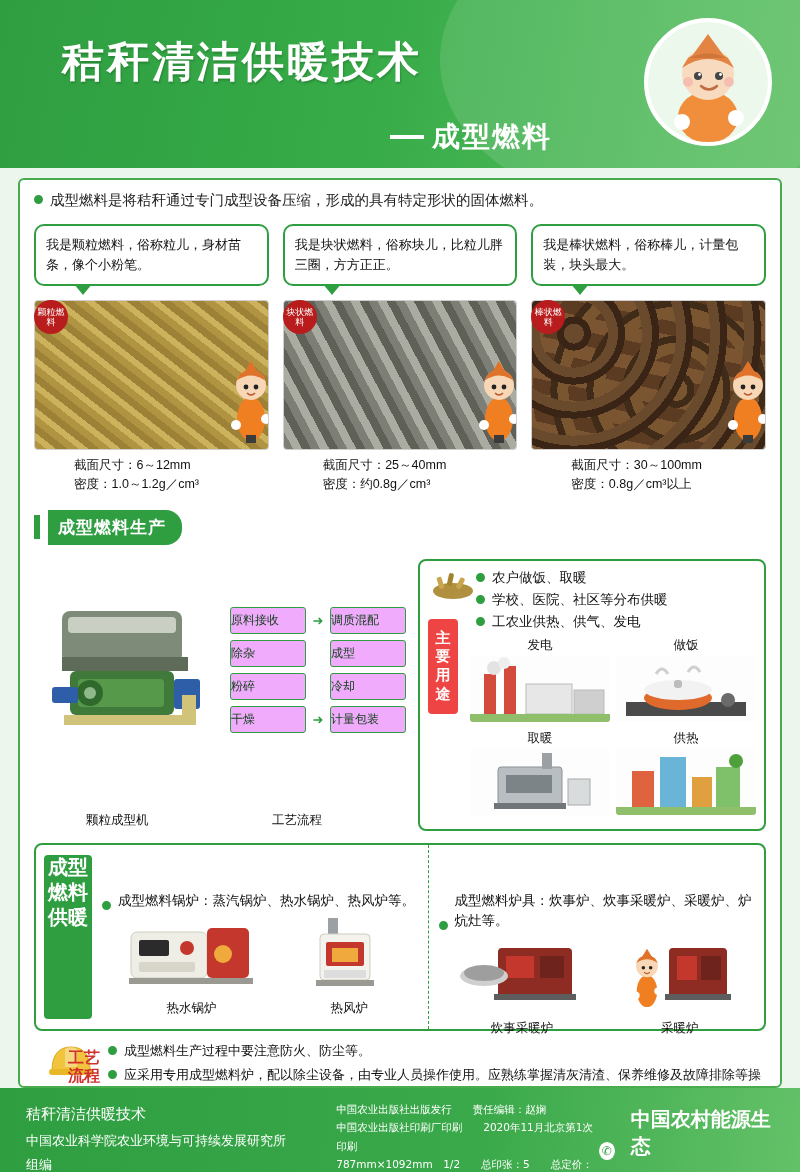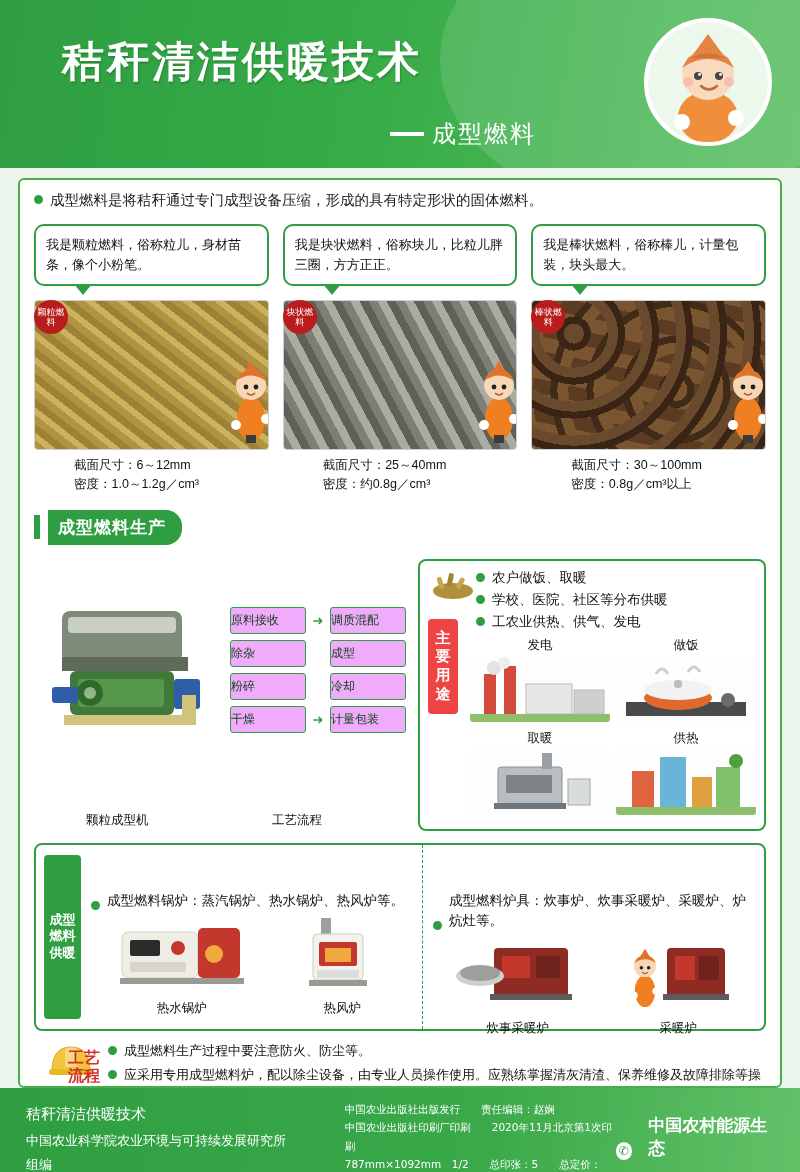--- a/index.html
+++ b/index.html
@@ -41,21 +41,21 @@
   }
   .header-sub-wrap {
     position: absolute;
     left: 390px; top: 118px;
     display: flex; align-items: center;
   }
   .header-dash {
     width: 34px; height: 4px; background: #ffffff; margin-right: 8px;
   }
   .header-sub {
-    font-size: 24px; font-weight: normal; color: #ffffff; letter-spacing: 2px;
+    font-size: 28px; font-weight: bold; color: #ffffff; letter-spacing: 2px;
     font-family: "DejaVu Sans", "Liberation Sans", sans-serif;
   }
   .mascot-circle {
     position: absolute;
     right: 28px; top: 18px;
     width: 128px; height: 128px;
     border-radius: 50%;
     background: #ffffff;
     border: 4px solid #ffffff;
     overflow: hidden;
@@ -240,24 +240,24 @@
   .heat-box {
     margin-top: 12px;
     border: 2px solid #2f9e41;
     border-radius: 8px;
     height: 188px;
     display: flex;
     position: relative;
     background: #fff;
   }
   .heat-side {
-    width: 37px; margin: 10px 0 10px 8px;
+    width: 48px; margin: 10px 0 10px 8px;
     background: #2f9e41; color: #fff;
-    font-size: 13px; font-weight: bold;
-    display: flex; align-items: center; justify-content: center;
+    font-size: 20px; font-weight: bold;
+    display: flex; justify-content: center;
     text-align: center; line-height: 1.25;
     border-radius: 4px;
     font-family: "DejaVu Sans", "Liberation Sans", sans-serif;
   }
   .heat-col { flex: 1; padding: 8px 10px; position: relative; }
   .heat-col.first { border-right: 1.5px dashed #2f9e41; }
   .heat-text {
     display: flex; align-items: flex-end;
     font-size: 13.5px; line-height: 1.5; color: #111;
     font-family: "DejaVu Sans", "Liberation Sans", sans-serif;
@@ -296,21 +296,21 @@
   }
   .f-left { font-size: 13px; line-height: 1.9; font-family: "DejaVu Sans", "Liberation Sans", sans-serif; }
   .f-left .f-title { font-size: 15px; }
   .f-mid { font-size: 10.5px; line-height: 1.75; margin-left: 40px; font-family: "DejaVu Sans", "Liberation Sans", sans-serif; }
   .f-right { display: flex; align-items: flex-end; gap: 6px; }
   .wechat-dot {
     width: 18px; height: 18px; border-radius: 50%;
     background: #ffffff; color: #2f9e41;
     font-size: 12px; display: flex; align-items: center; justify-content: center;
   }
-  .f-right-text { font-size: 17px; font-weight: bold; font-family: "DejaVu Sans", "Liberation Sans", sans-serif; margin-left: 10px; }
+  .f-right-text { font-size: 20px; font-weight: bold; font-family: "DejaVu Sans", "Liberation Sans", sans-serif; margin-left: 10px; }
 </style>
 </head>
 <body>
 
 <div class="poster">
 
   <div class="header">
     <div class="header-title">秸秆清洁供暖技术</div>
     <div class="header-sub-wrap">
       <span class="header-dash"></span>

